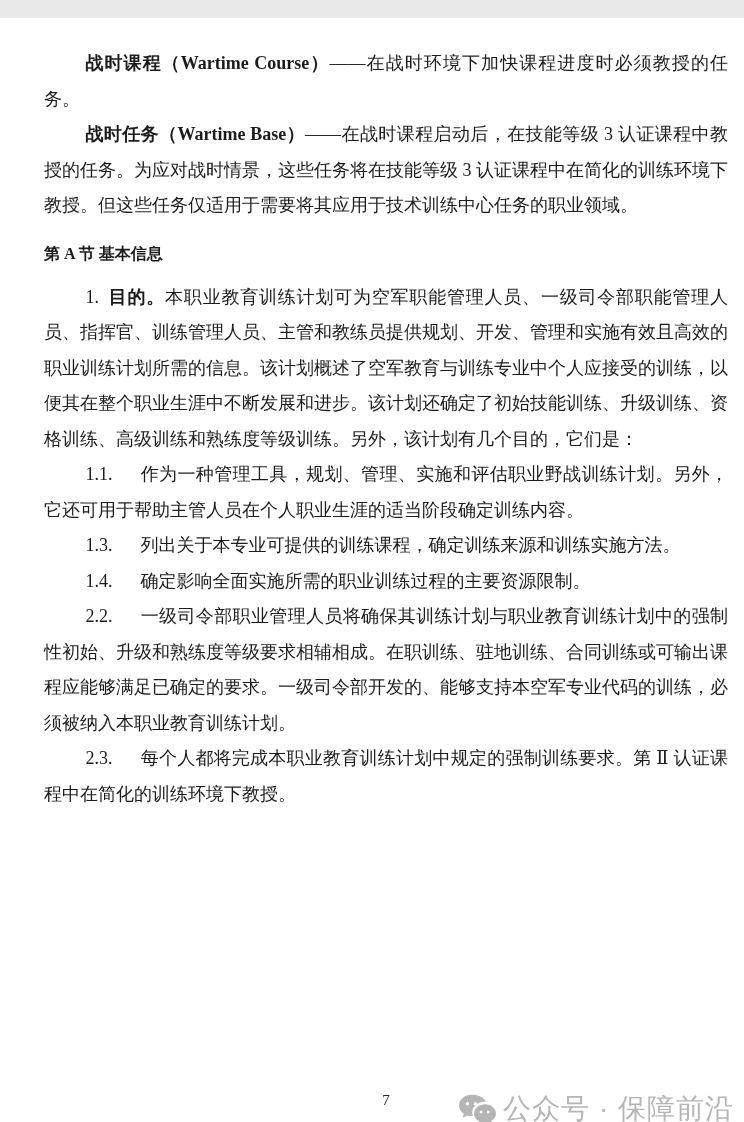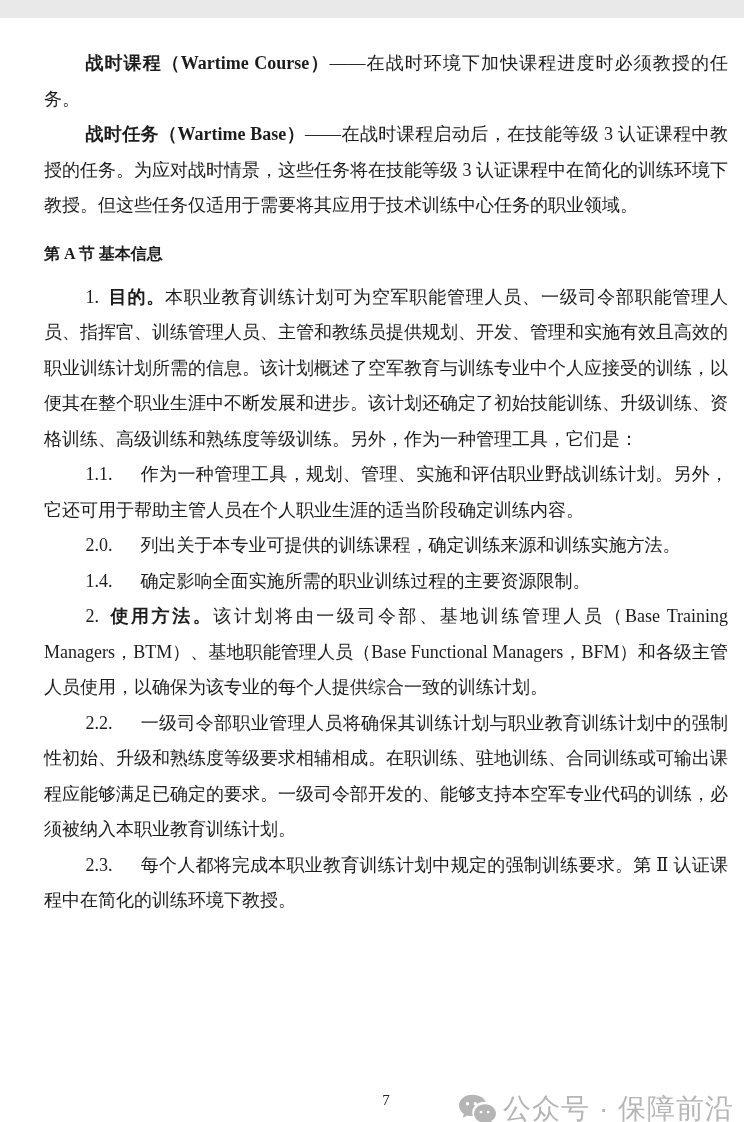--- a/index.html
+++ b/index.html
@@ -58,30 +58,29 @@
 
 <div class="page">
   <div class="content">
 
     <p class="body-para"><span class="lead">战时课程（Wartime Course）</span><span>——在战时环境下加快课程进度时必须教授的任务。</span></p>
 
     <p class="body-para"><span class="lead">战时任务（Wartime Base）</span><span>——在战时课程启动后，在技能等级 3 认证课程中教授的任务。为应对战时情景，这些任务将在技能等级 3 认证课程中在简化的训练环境下教授。但这些任务仅适用于需要将其应用于技术训练中心任务的职业领域。</span></p>
 
     <h2 class="section-heading">第 A 节 基本信息</h2>
 
-    <p class="body-para"><span class="num">1.</span><span class="gap-main"></span><span class="lead">目的。</span><span>本职业教育训练计划可为空军职能管理人员、一级司令部职能管理人员、指挥官、训练管理人员、主管和教练员提供规划、开发、管理和实施有效且高效的职业训练计划所需的信息。该计划概述了空军教育与训练专业中个人应接受的训练，以便其在整个职业生涯中不断发展和进步。该计划还确定了初始技能训练、升级训练、资格训练、高级训练和熟练度等级训练。另外，作为一种管理工具，它们是：</span></p>
+    <p class="body-para"><span class="num">1.</span><span class="gap-main"></span><span class="lead">目的。</span><span>本职业教育训练计划可为空军职能管理人员、一级司令部职能管理人员、指挥官、训练管理人员、主管和教练员提供规划、开发、管理和实施有效且高效的职业训练计划所需的信息。该计划概述了空军教育与训练专业中个人应接受的训练，以便其在整个职业生涯中不断发展和进步。该计划还确定了初始技能训练、升级训练、资格训练、高级训练和熟练度等级训练。另外，该计划有几个目的，它们是：</span></p>
 
     <p class="body-para"><span class="num">1.1.</span><span class="gap-sub"></span><span>作为一种管理工具，规划、管理、实施和评估职业野战训练计划。另外，它还可用于帮助主管人员在个人职业生涯的适当阶段确定训练内容。</span></p>
 
 
-    <p class="body-para"><span class="num">2.0.</span><span class="gap-sub"></span><span>列出关于本专业可提供的训练课程，确定训练来源和训练实施方法。</span></p>
+    <p class="body-para"><span class="num">1.3.</span><span class="gap-sub"></span><span>列出关于本专业可提供的训练课程，确定训练来源和训练实施方法。</span></p>
 
     <p class="body-para"><span class="num">1.4.</span><span class="gap-sub"></span><span>确定影响全面实施所需的职业训练过程的主要资源限制。</span></p>
 
-    <p class="body-para"><span class="num">2.</span><span class="gap-main"></span><span class="lead">使用方法。</span><span>该计划将由一级司令部、基地训练管理人员（Base Training Managers，BTM）、基地职能管理人员（Base Functional Managers，BFM）和各级主管人员使用，以确保为该专业的每个人提供综合一致的训练计划。</span></p>
 
 
     <p class="body-para"><span class="num">2.2.</span><span class="gap-sub"></span><span>一级司令部职业管理人员将确保其训练计划与职业教育训练计划中的强制性初始、升级和熟练度等级要求相辅相成。在职训练、驻地训练、合同训练或可输出课程应能够满足已确定的要求。一级司令部开发的、能够支持本空军专业代码的训练，必须被纳入本职业教育训练计划。</span></p>
 
     <p class="body-para"><span class="num">2.3.</span><span class="gap-sub"></span><span>每个人都将完成本职业教育训练计划中规定的强制训练要求。第 Ⅱ 认证课程中在简化的训练环境下教授。</span></p>
 
   </div>
 
   <div class="footer-pagenum">7</div>
 

